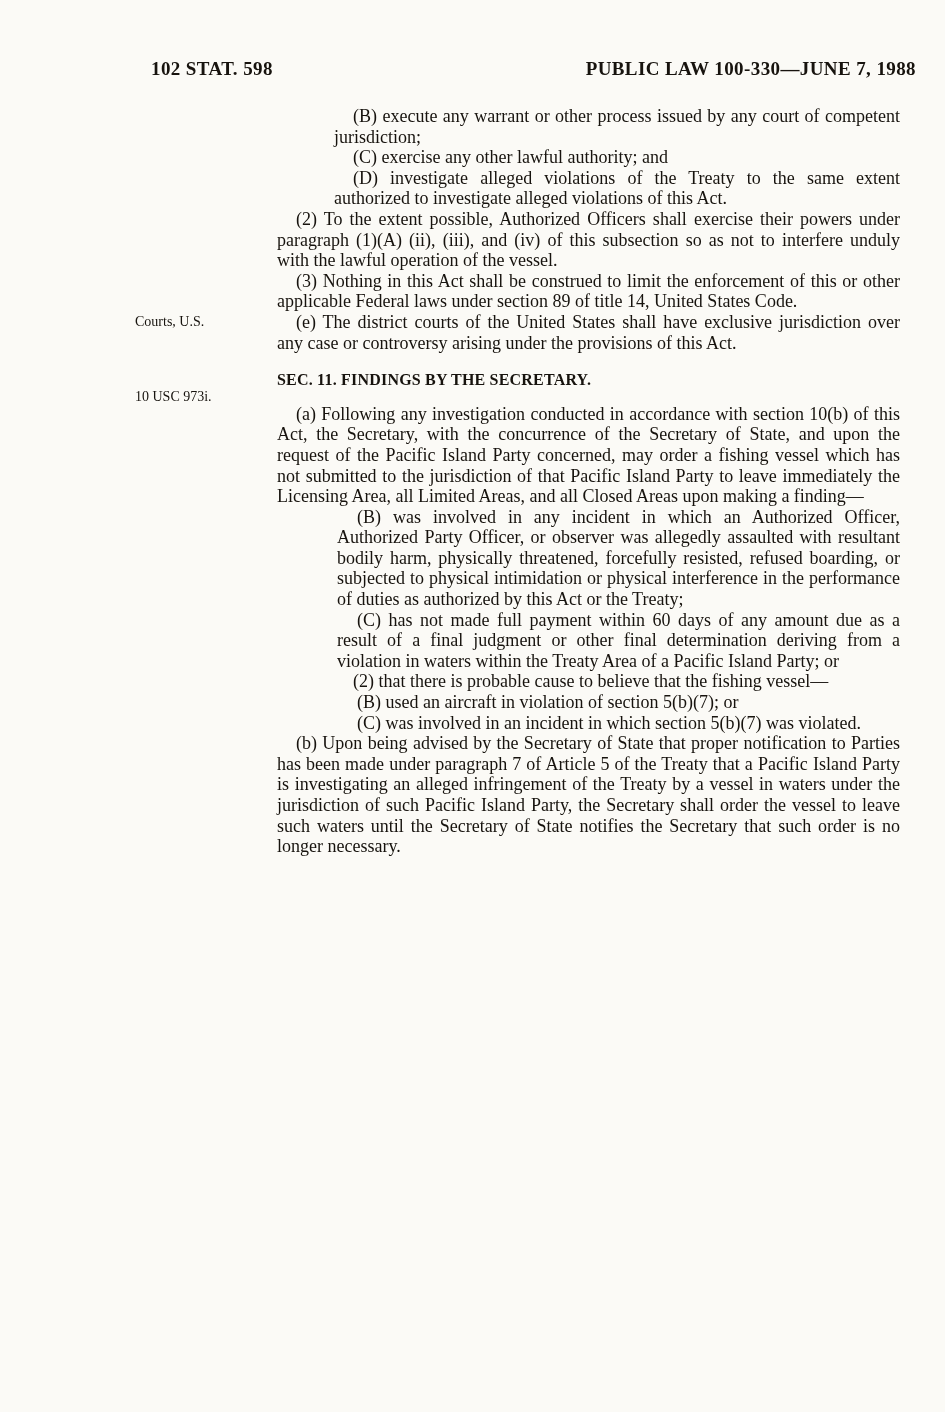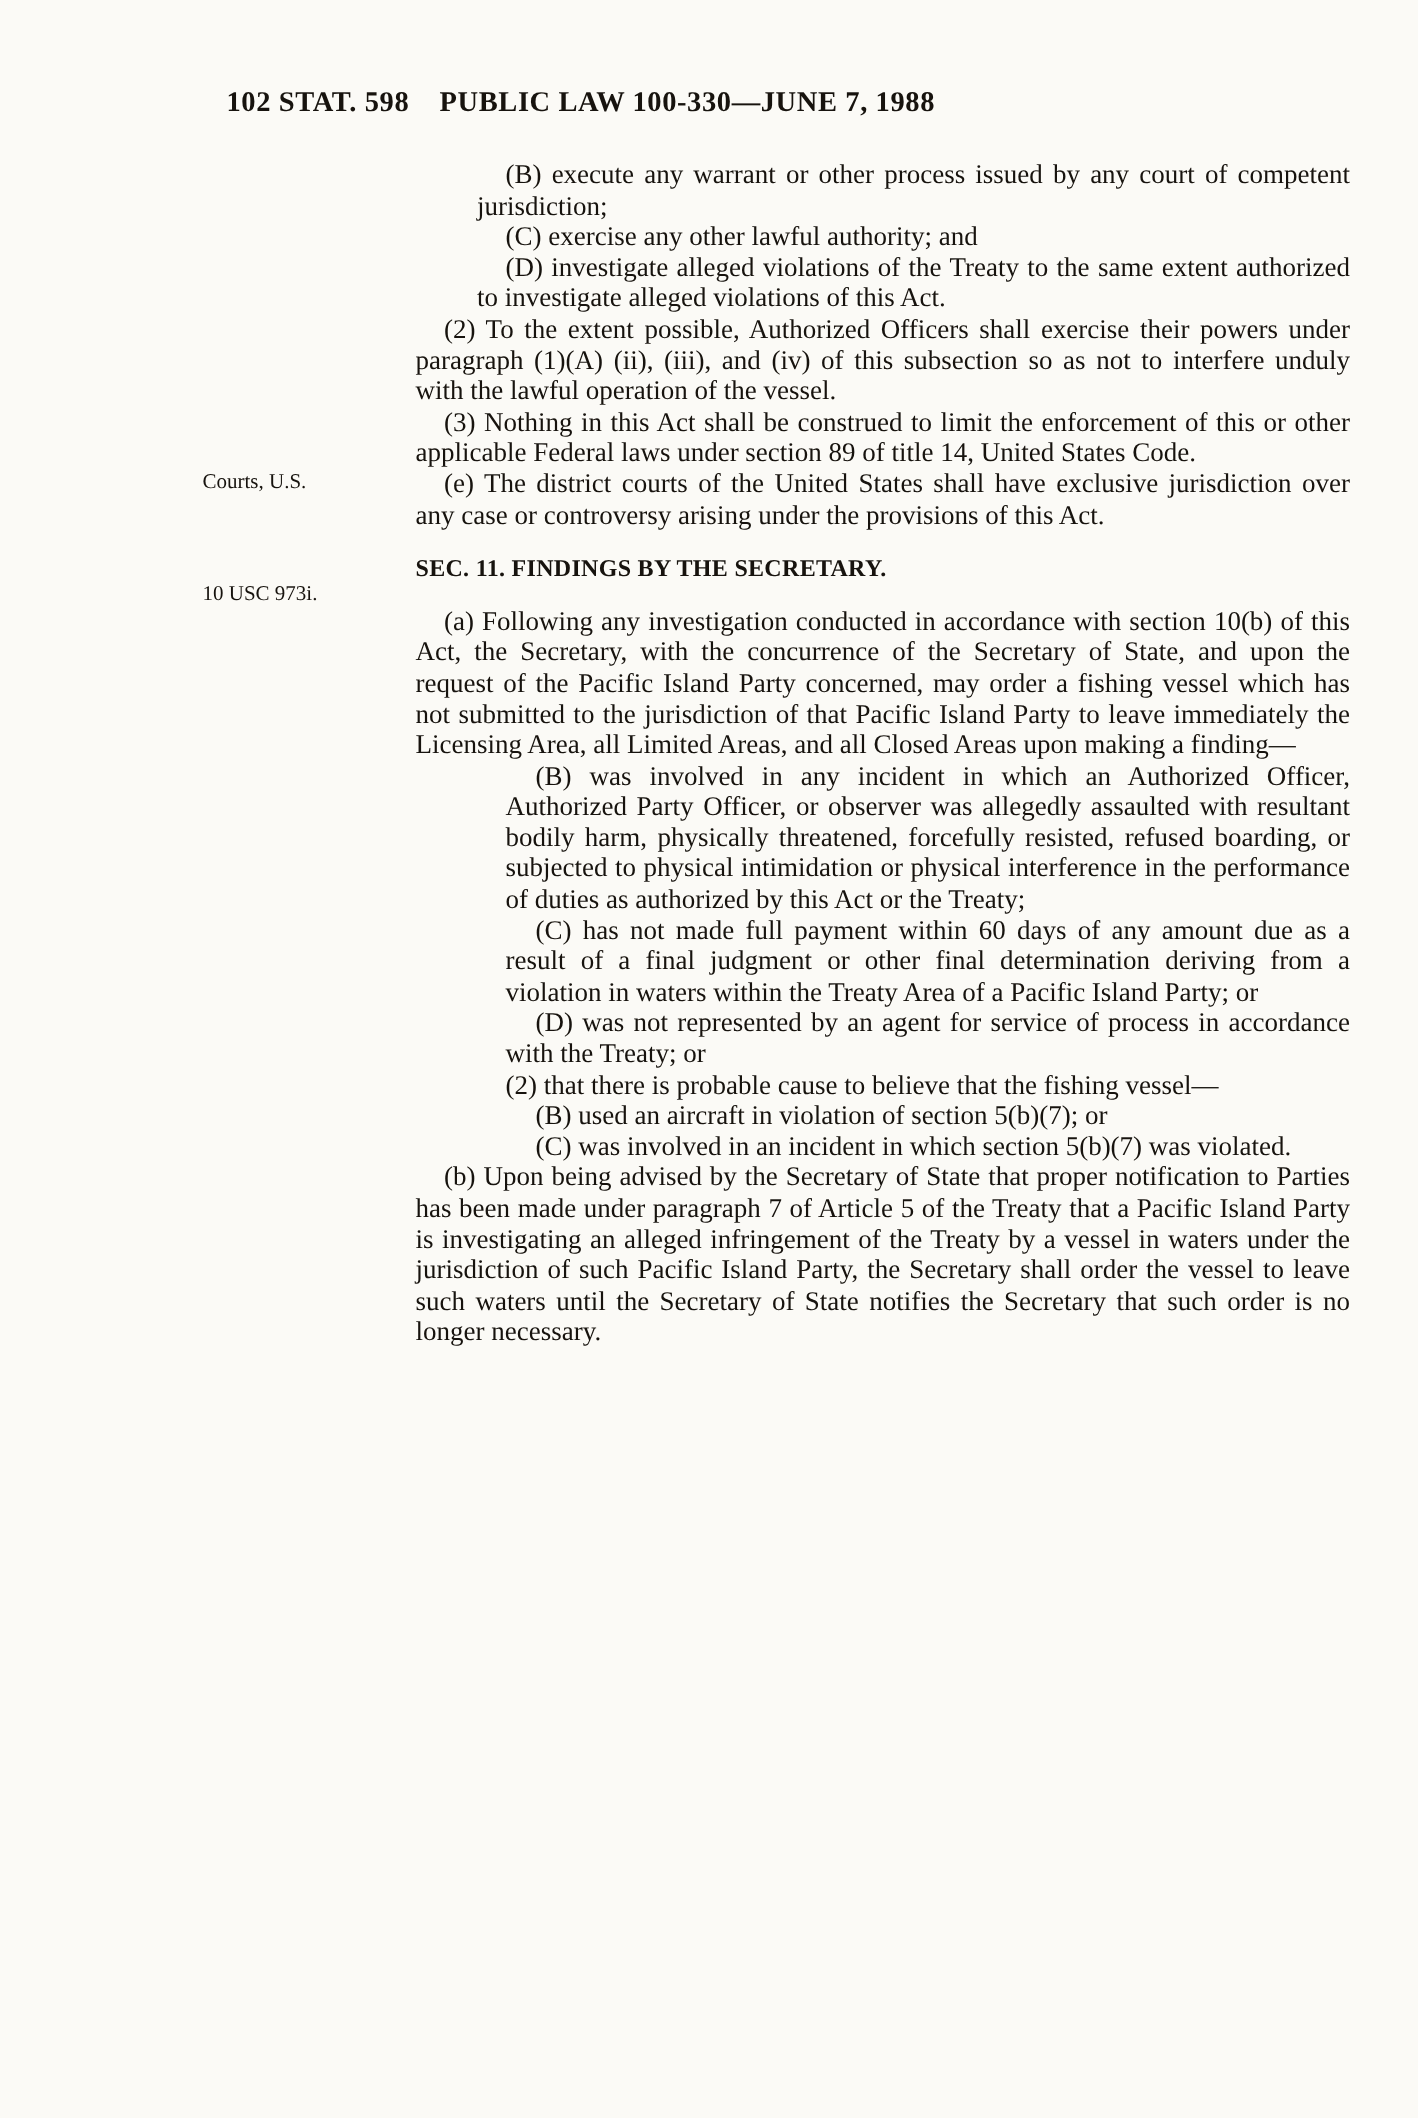--- a/index.html
+++ b/index.html
@@ -34,40 +34,40 @@
     font-size: 19px;
     font-weight: bold;
     letter-spacing: 0.4px;
     white-space: nowrap;
   }
   .law-title {
     position: absolute;
     left: 277px;
     top: 0;
     width: 623px;
-    text-align: left;
+    text-align: right;
     font-size: 19px;
     font-weight: bold;
     letter-spacing: 0.4px;
     white-space: nowrap;
   }
 
   
   .content {
     position: absolute;
     left: 277px;
     top: 106px;
     width: 623px;
     font-size: 18px;
     line-height: 20.6px;
     text-align: justify;
   }
 
   .para { text-indent: 19px; }
-  .ind1 { margin-left: 41px; }
+  .ind1 { margin-left: 57px; }
   .ind2 { margin-left: 60px; text-indent: 20px; }
 
   .sec-heading {
     font-weight: bold;
     font-size: 16px;
     letter-spacing: 0.2px;
     text-indent: 0;
     text-align: left;
     margin: 17px 0 13px 0;
   }
@@ -110,20 +110,19 @@
     </div>
 
     <div class="para-wrap">
       <span class="margin-note" style="top: 18px;">10 USC 973i.</span>
       <h2 class="sec-heading">SEC. 11. FINDINGS BY THE SECRETARY.</h2>
     </div>
 
     <p class="para">(a) Following any investigation conducted in accordance with section 10(b) of this Act, the Secretary, with the concurrence of the Secretary of State, and upon the request of the Pacific Island Party concerned, may order a fishing vessel which has not submitted to the jurisdiction of that Pacific Island Party to leave immediately the Licensing Area, all Limited Areas, and all Closed Areas upon making a finding—</p>
     <p class="para ind2">(B) was involved in any incident in which an Authorized Officer, Authorized Party Officer, or observer was allegedly assaulted with resultant bodily harm, physically threatened, forcefully resisted, refused boarding, or subjected to physical intimidation or physical interference in the performance of duties as authorized by this Act or the Treaty;</p>
     <p class="para ind2">(C) has not made full payment within 60 days of any amount due as a result of a final judgment or other final determination deriving from a violation in waters within the Treaty Area of a Pacific Island Party; or</p>
-    <p class="para ind2">(D) was not represented by an agent for service of process in accordance with the Treaty; or</p>
     <p class="para ind1">(2) that there is probable cause to believe that the fishing vessel—</p>
     <p class="para ind2">(B) used an aircraft in violation of section 5(b)(7); or</p>
     <p class="para ind2">(C) was involved in an incident in which section 5(b)(7) was violated.</p>
     <p class="para">(b) Upon being advised by the Secretary of State that proper notification to Parties has been made under paragraph 7 of Article 5 of the Treaty that a Pacific Island Party is investigating an alleged infringement of the Treaty by a vessel in waters under the jurisdiction of such Pacific Island Party, the Secretary shall order the vessel to leave such waters until the Secretary of State notifies the Secretary that such order is no longer necessary.</p>
 
   </main>
 </div>
 
 </body></html>

